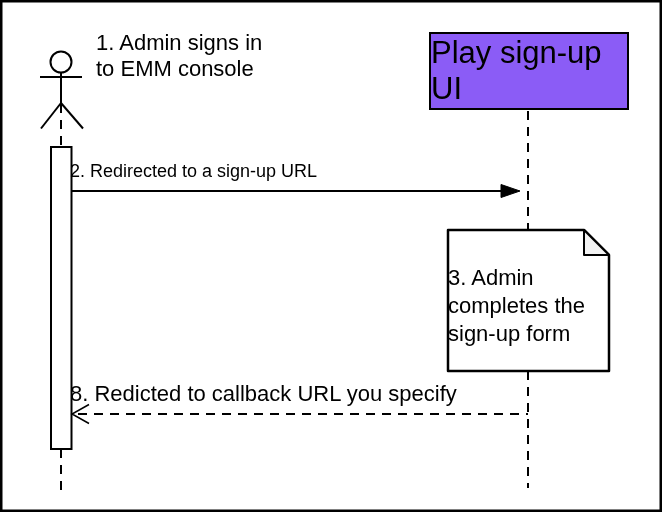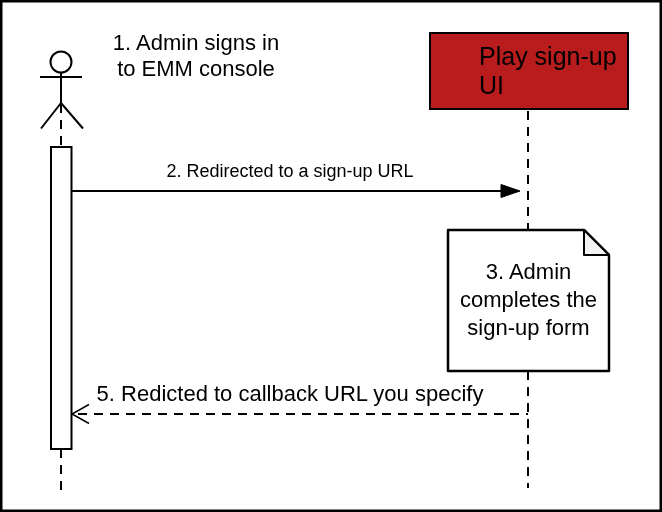--- a/index.html
+++ b/index.html
@@ -18,21 +18,21 @@
   }
   .layer {
     position: absolute;
     left: 0;
     top: 0;
     width: 662px;
     height: 512px;
   }
   .label {
     position: absolute;
-    text-align: center;
+    text-align: left;
     white-space: pre-line;
     color: #000000;
   }
   .label1 {
     left: 96px;
     top: 30px;
     width: 200px;
     font-size: 22px;
     line-height: 26px;
   }
@@ -45,39 +45,38 @@
   }
   .label4 {
     left: 70px;
     top: 381px;
     width: 440px;
     font-size: 22px;
     line-height: 26px;
   }
   .notetext {
     left: 448px;
-    top: 258px;
+    top: 264px;
     width: 161px;
     font-size: 22px;
     line-height: 28px;
   }
   .playbox {
     position: absolute;
     left: 429px;
     top: 32px;
     width: 200px;
     height: 78px;
     box-sizing: border-box;
     border: 2.5px solid #000000;
-    background: #b91c1c;
+    background: #8b5cf6;
     display: flex;
     align-items: center;
     justify-content: center;
-    font-size: 25px;
-    padding-left: 48px;
+    font-size: 31px;
   }
 </style>
 </head>
 <body>
 
 <div class="canvas">
 
   <svg class="layer" width="662" height="512" viewBox="0 0 662 512">
 
     <rect x="1.25" y="1.25" width="659.5" height="509.5" fill="none" stroke="#000000" stroke-width="2.5"></rect>
@@ -120,15 +119,15 @@
   <div class="playbox">
     <span>Play sign-up UI</span>
   </div>
 
   <div class="label label2">2. Redirected to a sign-up URL</div>
 
   <div class="label notetext">3. Admin
 completes the
 sign-up form</div>
 
-  <div class="label label4">5. Redicted to callback URL you specify</div>
+  <div class="label label4">8. Redicted to callback URL you specify</div>
 
 </div>
 
 </body></html>

